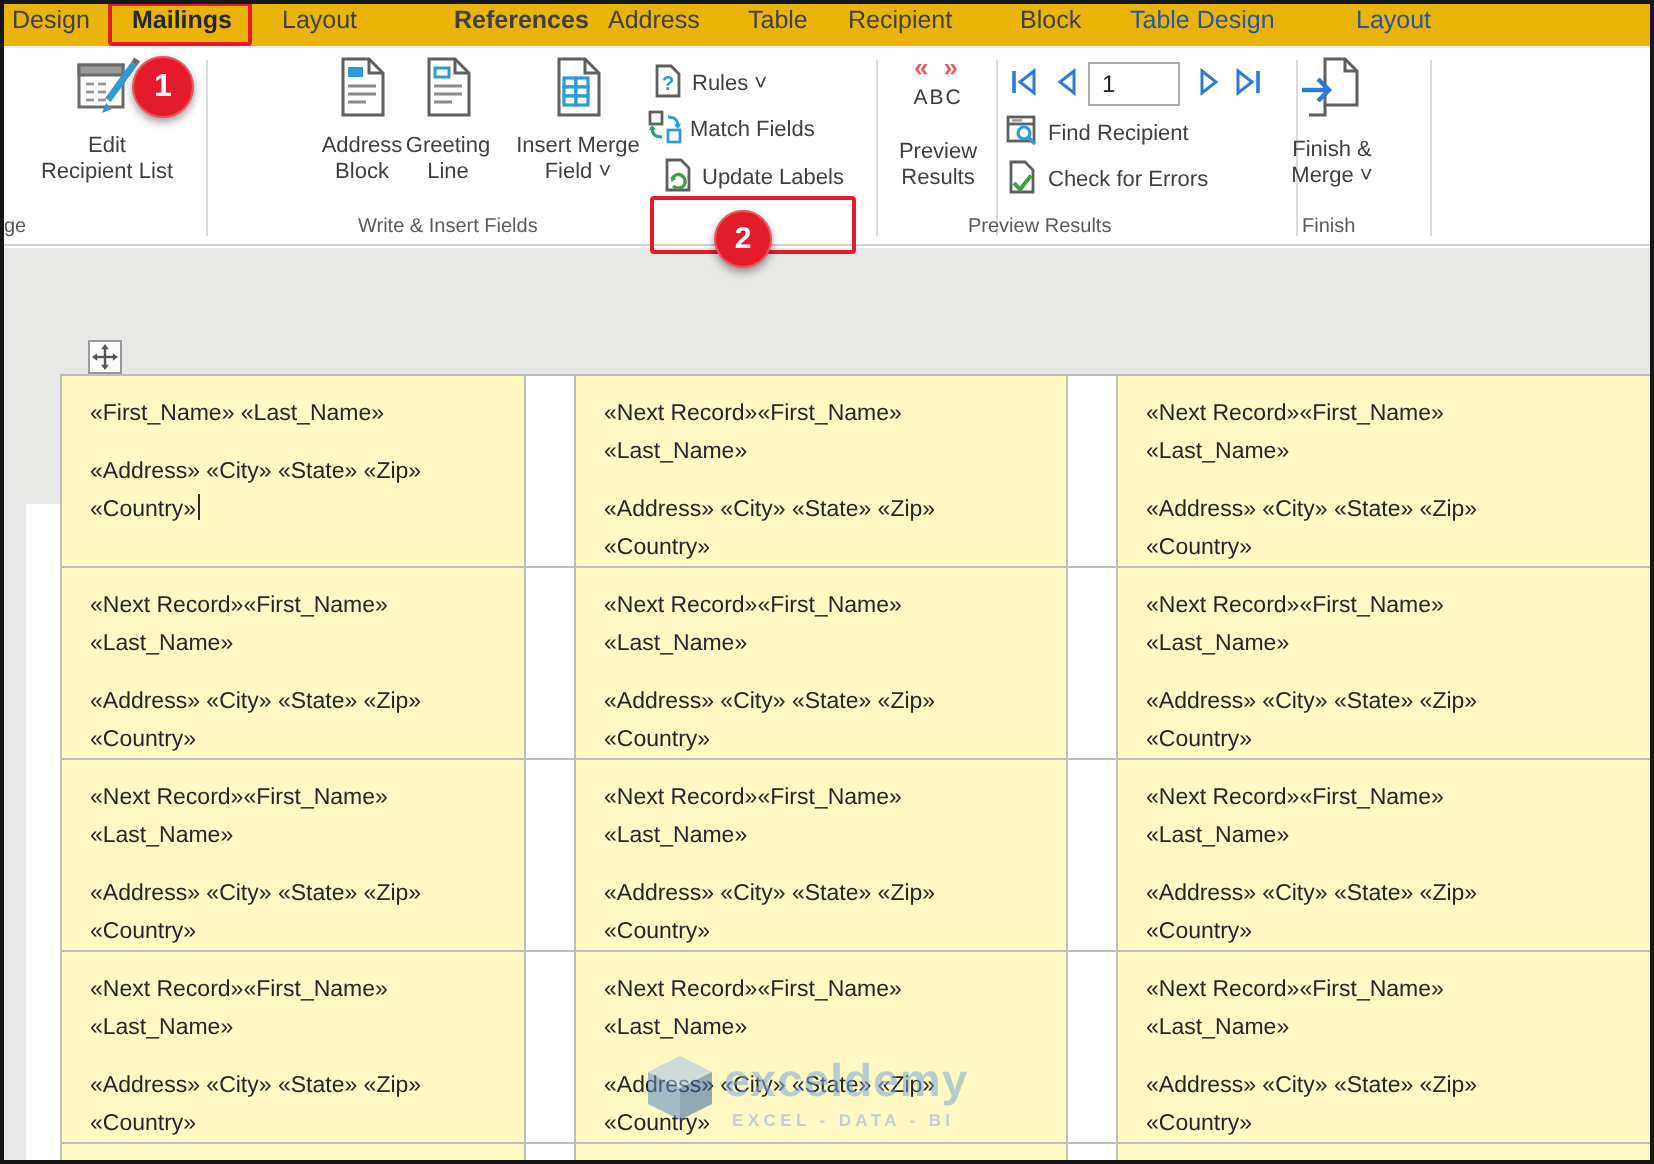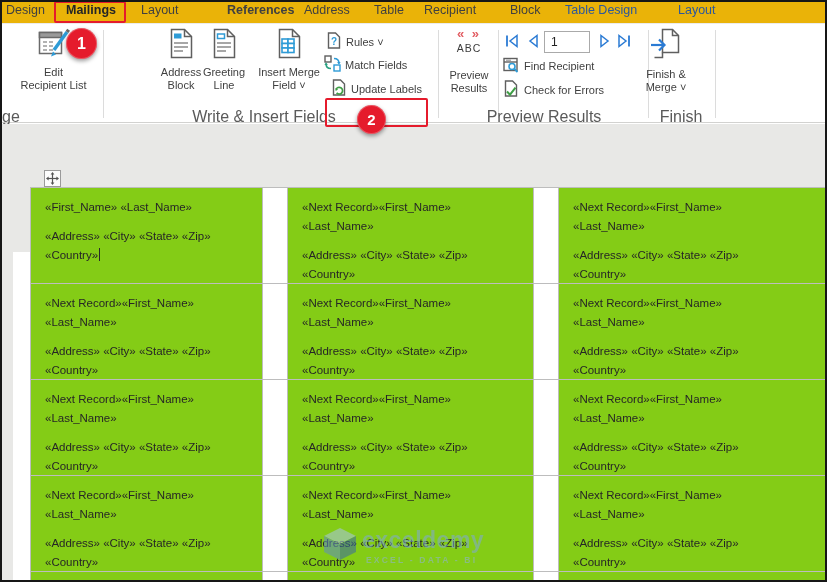--- a/index.html
+++ b/index.html
@@ -13,21 +13,21 @@
   .tab.contextual{color:#2b579d;}
   .tab.active{font-weight:700;color:#262626;}
 
   
   .ribbon{position:absolute;left:0;top:24px;width:827px;height:99px;background:#fff;border-bottom:1px solid #d2d2d0;}
   .vsep{position:absolute;top:6px;width:1px;height:88px;background:#dcdcdc;}
   .bigbtn{position:absolute;top:4px;text-align:center;color:#3f3f3f;font-size:11px;line-height:13.5px;}
   .bigbtn .ic{display:block;margin:0 auto 3px;}
   .smallbtn{position:absolute;display:flex;align-items:center;font-size:11px;color:#3f3f3f;white-space:nowrap;}
   .smallbtn .ic{margin-right:4px;}
-  .grouplabel{position:absolute;top:84px;font-size:16px;color:#5a5a5a;text-align:center;white-space:nowrap;}
+  .grouplabel{position:absolute;top:84px;font-size:10px;color:#5a5a5a;white-space:nowrap;}
   .prevglyph{font-size:13px;font-weight:700;color:#e25d63;letter-spacing:2px;line-height:12px;}
   .prevabc{font-size:10.5px;color:#3c3c3c;letter-spacing:1px;line-height:12px;margin-bottom:2px;}
   .recbox{position:absolute;left:544px;top:7px;width:46px;height:22px;background:#fff;border:1px solid #aaa;
           font-size:12px;color:#222;padding:3px 0 0 6px;}
   .navbtn{position:absolute;top:9px;width:16px;height:16px;}
 
   
   .redbox{position:absolute;border:2px solid #e51b2c;border-radius:2px;z-index:60;pointer-events:none;}
   .badge{position:absolute;border-radius:50%;background:#e51b2c;color:#fff;font-weight:700;
          display:flex;align-items:center;justify-content:center;z-index:70;
@@ -37,21 +37,21 @@
   .canvas{position:absolute;left:0;top:124px;width:827px;height:458px;background:#e8e8e6;}
   .page{position:absolute;left:13px;top:128px;width:814px;height:454px;background:#fff;}
   .movehandle{position:absolute;left:44px;top:170px;width:17px;height:17px;background:#fcfcfc;
               border:1px solid #9a9a9a;display:flex;align-items:center;justify-content:center;}
 
   .labels-table{position:absolute;left:30px;top:187px;display:grid;
                 grid-template-columns:232px 25px 246px 25px 268px;
                 grid-template-rows:96px 96px 96px 96px 14px;
                 border-top:1px solid #bdbdbd;border-left:1px solid #bdbdbd;background:#fff;}
   .tcell{border-right:1px solid #bdbdbd;border-bottom:1px solid #bdbdbd;overflow:hidden;
-         padding:10px 10px 0 14px;font-size:11.5px;line-height:19px;color:#262626;background:#84cc16;}
+         padding:10px 10px 0 14px;font-size:11.5px;line-height:19px;color:#262626;background:#fef9c3;}
   .tcell p{margin:0 0 10px 0;}
   .gapcell{border-right:1px solid #bdbdbd;border-bottom:1px solid #bdbdbd;background:#fff;}
   .caret{display:inline-block;width:1.4px;height:13px;background:#2a2a2a;margin-left:1px;vertical-align:-2px;}
 
   
   .watermark{position:absolute;left:322px;top:527px;width:200px;height:44px;z-index:40;pointer-events:none;opacity:.55;}
   .wm-name{position:absolute;left:40px;top:0;font-size:23px;font-weight:700;color:#7fa8d9;letter-spacing:.5px;}
   .wm-tag{position:absolute;left:44px;top:28px;font-size:8.5px;font-weight:700;color:#8fb1da;letter-spacing:2.2px;}
 </style>
 </head>

